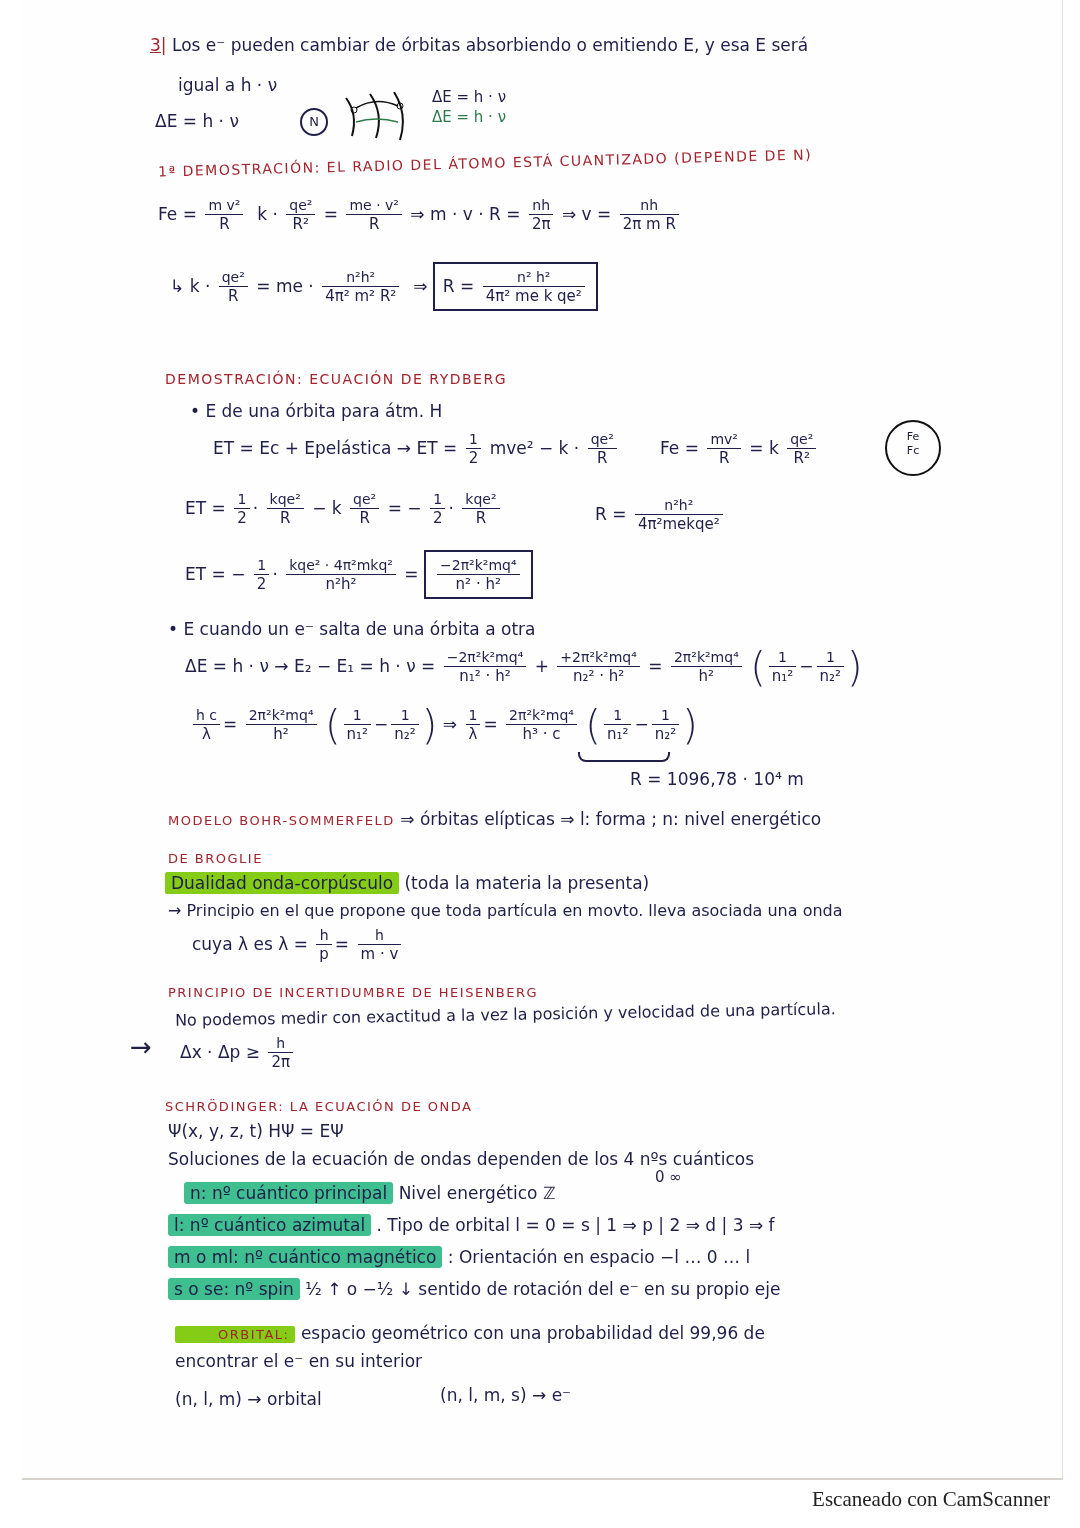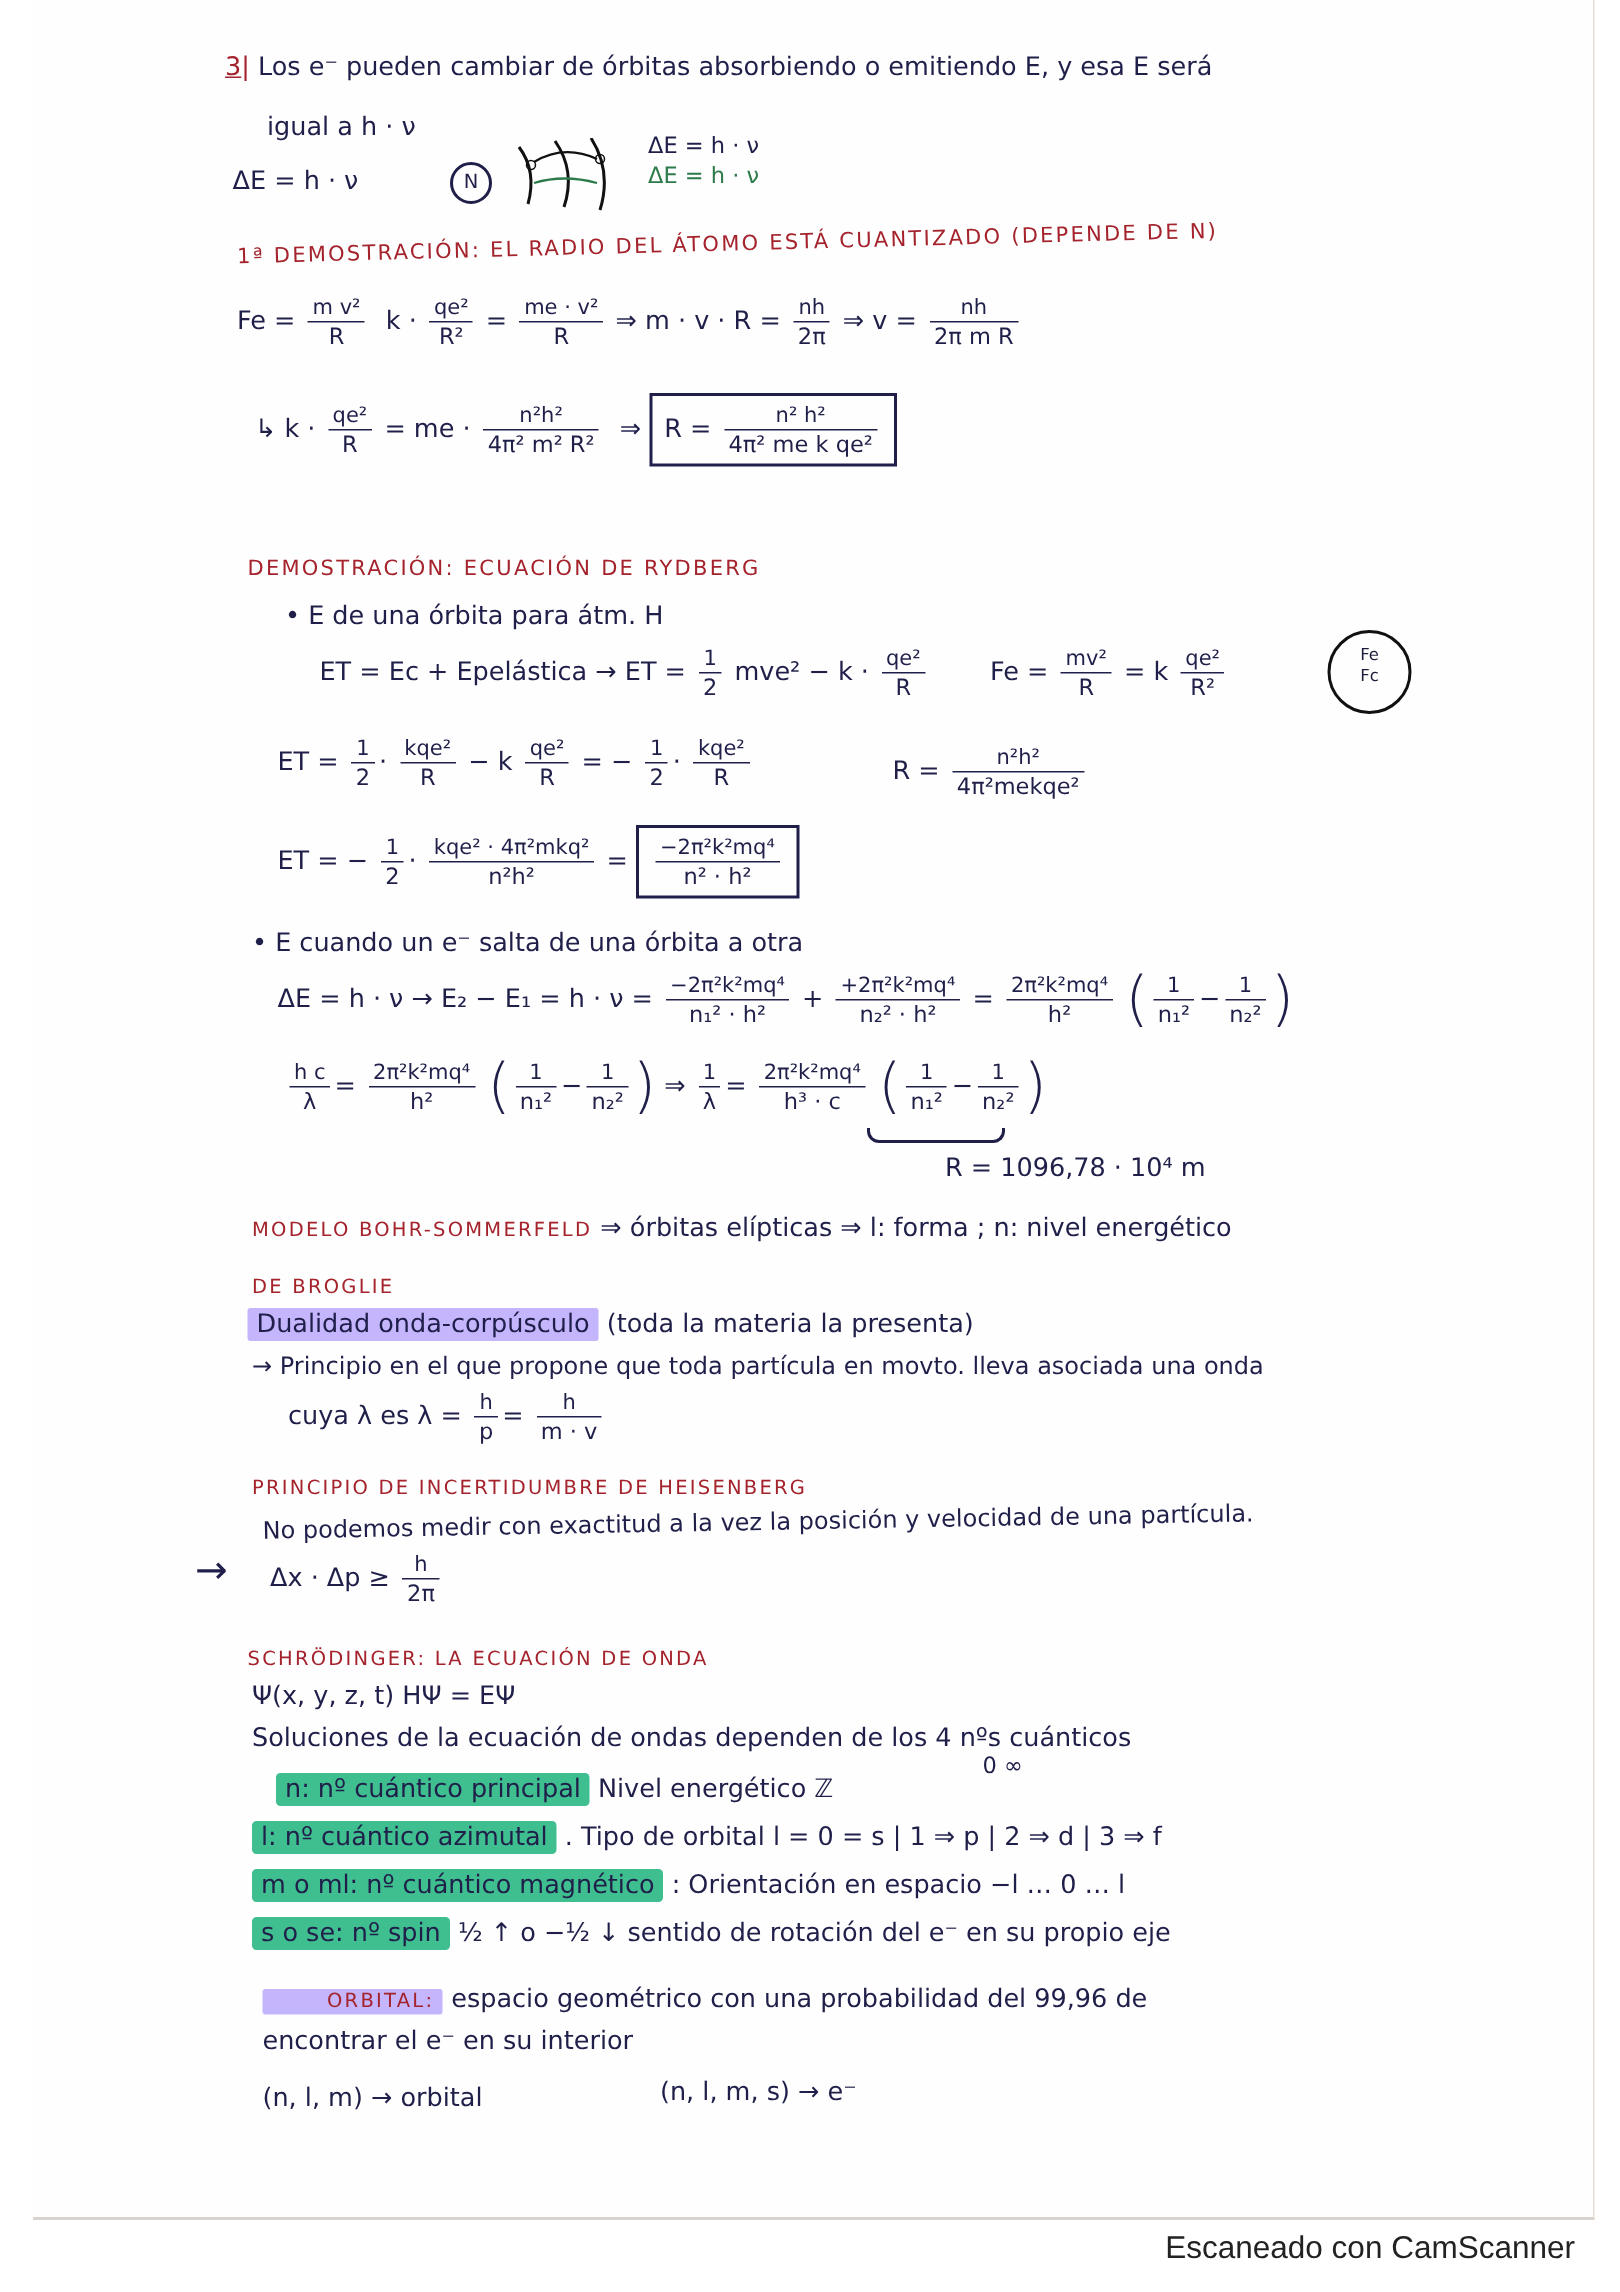--- a/index.html
+++ b/index.html
@@ -13,28 +13,28 @@
   }
   .line { position:absolute; white-space:nowrap; font-size:17px; line-height:22px; }
   .red { color:#a4232c; }
   .blue { color:#1f1f4a; }
   .green { color:#2d7a4a; }
   .caps { font-size:14px; letter-spacing:1.5px; text-transform:uppercase; }
   .frac { display:inline-block; vertical-align:middle; text-align:center; margin:0 3px; }
   .frac .num { display:block; border-bottom:1.5px solid #1f1f4a; padding:0 3px; font-size:14px; line-height:18px; }
   .frac .den { display:block; padding:0 3px; font-size:15px; line-height:18px; }
   .boxed { border:2px solid #1f1f4a; padding:4px 8px; display:inline-block; }
-  .hl-orange { background:#c4b5fd; padding:1px 6px; border-radius:2px; }
+  .hl-orange { background:#84cc16; padding:1px 6px; border-radius:2px; }
   .hl-green { background:#3fbf8f; padding:1px 6px; border-radius:3px; }
   .paren { font-size:40px; vertical-align:middle; font-weight:100; }
   .brace { position:absolute; border-bottom:2px solid #1f1f4a; border-left:2px solid #1f1f4a; border-right:2px solid #1f1f4a; height:8px; border-radius:0 0 8px 8px; }
   .circle-n { display:inline-block; width:24px; height:24px; border:2px solid #1f1f4a; border-radius:50%; text-align:center; line-height:24px; font-size:13px; }
   .orbit-diagram { position:absolute; left:885px; top:420px; width:52px; height:52px; border:2.5px solid #111; border-radius:50%; font-size:11px; text-align:center; line-height:14px; }
   .orbit-diagram span { display:block; margin-top:8px; }
-  .footer { position:absolute; right:30px; top:1487px; font-family:Liberation Sans, sans-serif; font-size:21px; color:#222; }
+  .footer { position:absolute; right:30px; top:1487px; font-family:Liberation Serif, serif; font-size:21px; color:#222; }
   .arrow-mark { position:absolute; left:130px; top:1032px; font-size:26px; color:#1f1f4a; }
   .wave-svg { position:absolute; left:340px; top:92px; }
 </style>
 </head>
 <body>
 
 <div class="page"></div>
 
 <div class="line blue" style="left:150px;top:34px;">
   <span class="red" style="text-decoration:underline;">3</span><span class="red">|</span>

